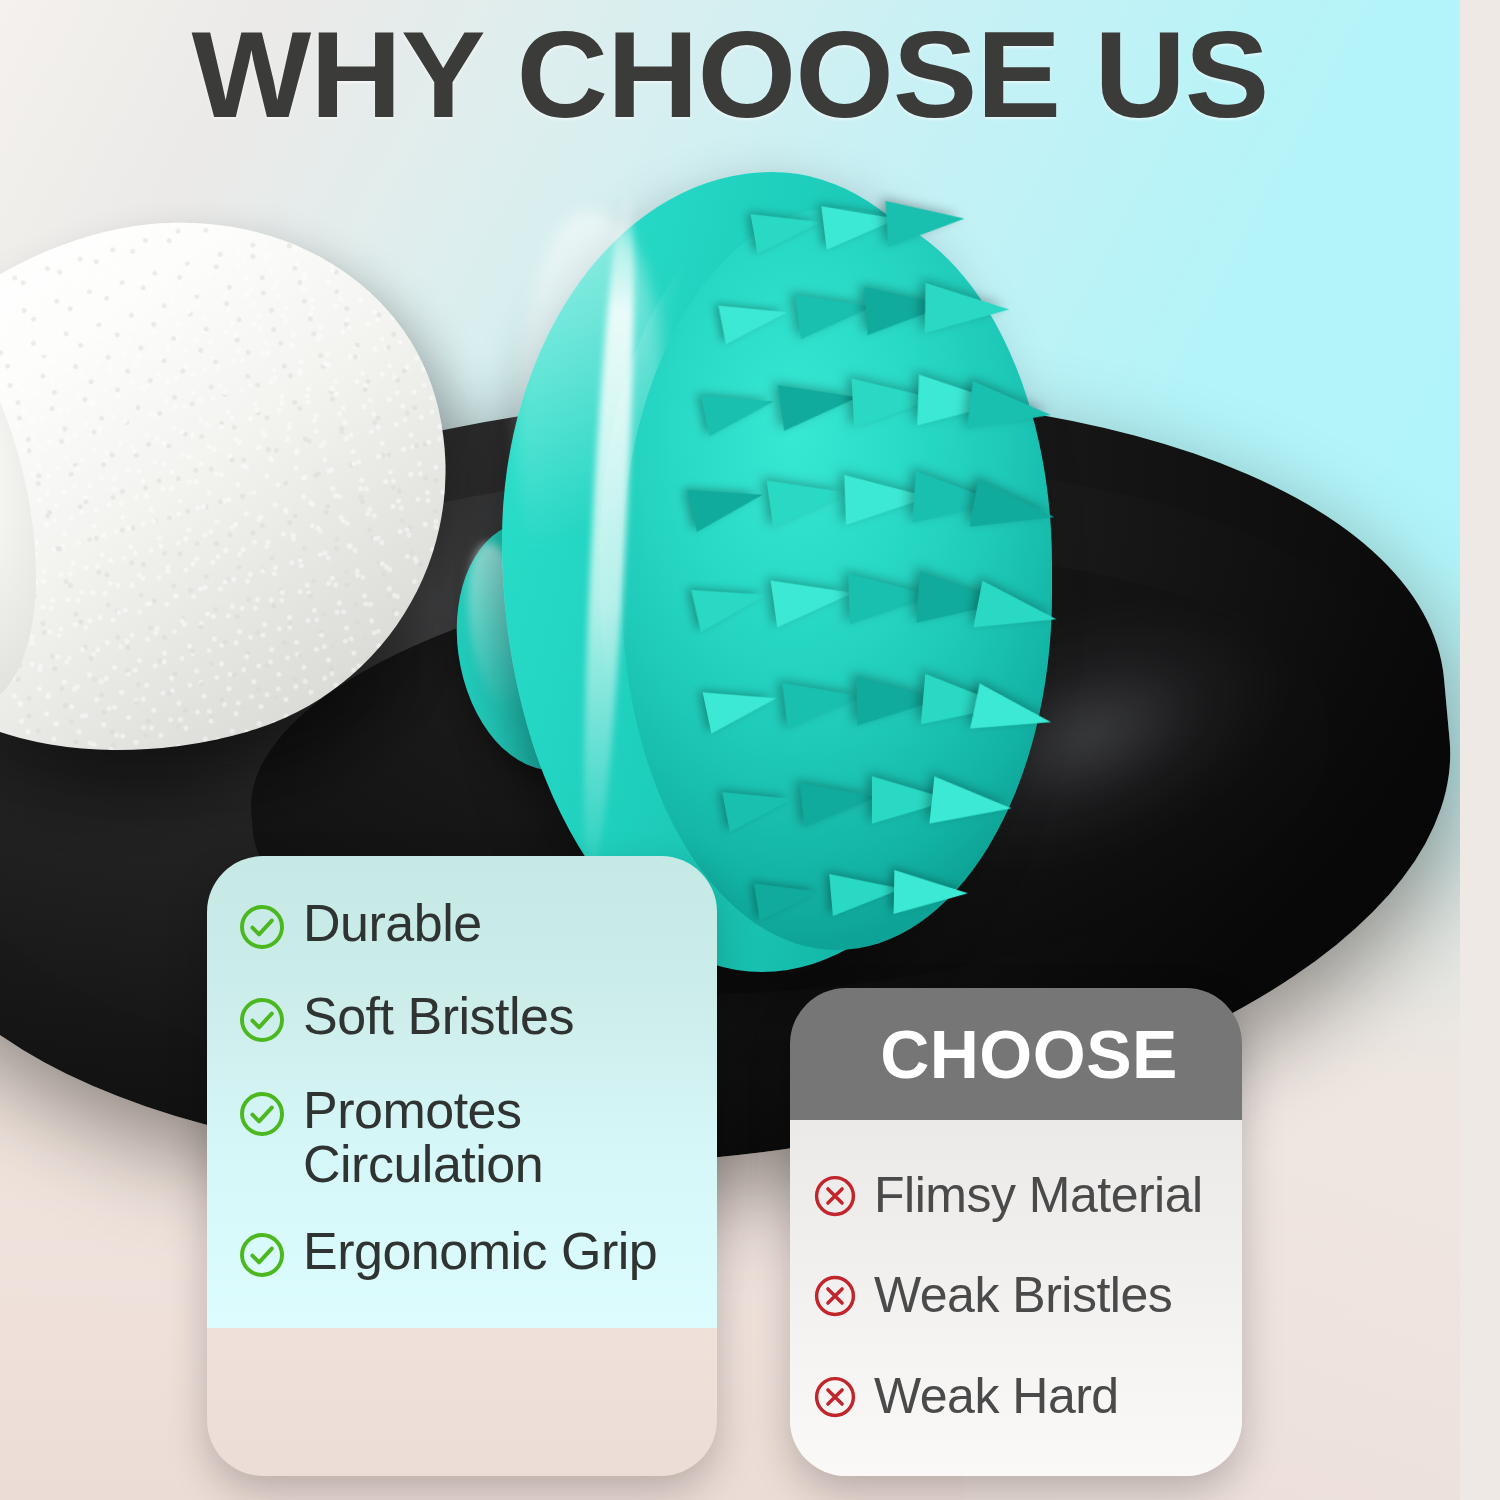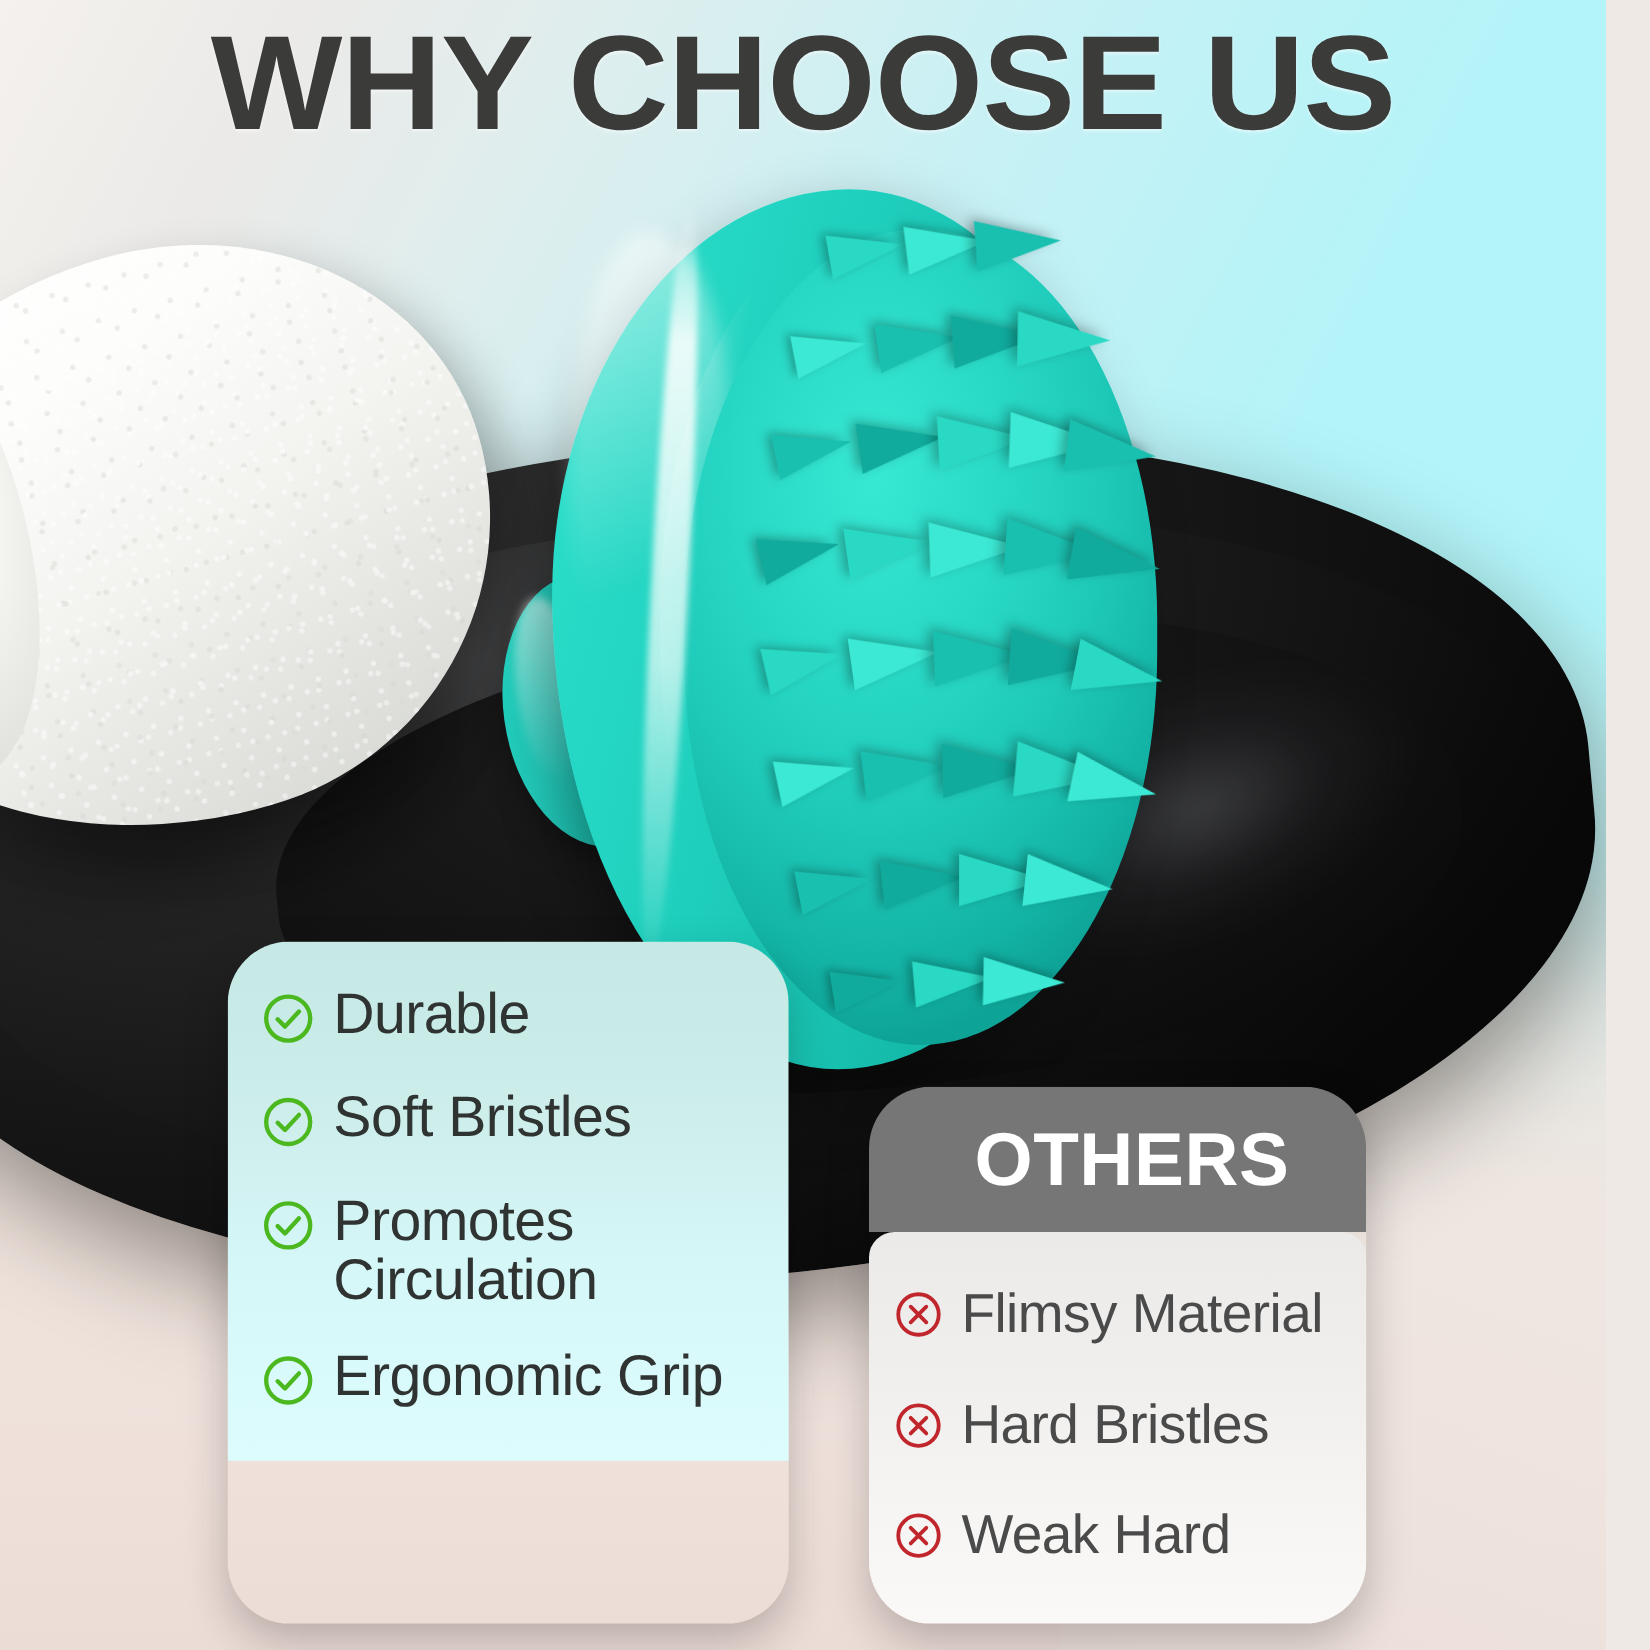--- a/index.html
+++ b/index.html
@@ -278,21 +278,20 @@
   #panel-others .panel-head {
     height:132px;
     background:#767676;
     font-size:68px;
     padding-left:26px;
   }
   #panel-others .panel-body {
     height:356px;
     background:linear-gradient(180deg, #eceae9 0%, #f0efee 38%, #f6f5f4 72%, #faf9f8 100%);
     padding:22px 18px 26px 22px;
-    border-radius:23px;
   }
   #panel-others .feature-list { gap:20px; }
 
   .feature-list {
     list-style:none;
     display:flex;
     flex-direction:column;
     flex:1;
     justify-content:space-evenly;
   }
@@ -415,36 +414,36 @@
                 <circle cx="12" cy="12" r="9.6"></circle>
                 <path d="M7.4 12.3l3.2 3.2 6.1-6.6"></path>
               </svg></span>
             <span class="feature-label">Ergonomic Grip</span>
           </li>
         </ul>
     </div>
   </div>
 
   <div class="panel" id="panel-others">
-    <div class="panel-head">OTHERS</div>
+    <div class="panel-head">CHOOSE</div>
     <div class="panel-body">
       <ul class="feature-list" id="others-list">
           <li class="feature-item">
             <span class="feature-icon"><svg width="46" height="46" viewBox="0 0 24 24" fill="none" stroke="#c0262b" stroke-width="1.8" stroke-linecap="round" stroke-linejoin="round">
                 <circle cx="12" cy="12" r="9.6"></circle>
                 <path d="M8.3 8.3l7.4 7.4M15.7 8.3l-7.4 7.4"></path>
               </svg></span>
             <span class="feature-label">Flimsy Material</span>
           </li>
           <li class="feature-item">
             <span class="feature-icon"><svg width="46" height="46" viewBox="0 0 24 24" fill="none" stroke="#c0262b" stroke-width="1.8" stroke-linecap="round" stroke-linejoin="round">
                 <circle cx="12" cy="12" r="9.6"></circle>
                 <path d="M8.3 8.3l7.4 7.4M15.7 8.3l-7.4 7.4"></path>
               </svg></span>
-            <span class="feature-label">Hard Bristles</span>
+            <span class="feature-label">Weak Bristles</span>
           </li>
           <li class="feature-item">
             <span class="feature-icon"><svg width="46" height="46" viewBox="0 0 24 24" fill="none" stroke="#c0262b" stroke-width="1.8" stroke-linecap="round" stroke-linejoin="round">
                 <circle cx="12" cy="12" r="9.6"></circle>
                 <path d="M8.3 8.3l7.4 7.4M15.7 8.3l-7.4 7.4"></path>
               </svg></span>
             <span class="feature-label">Weak Hard</span>
           </li>
         </ul>
     </div>

